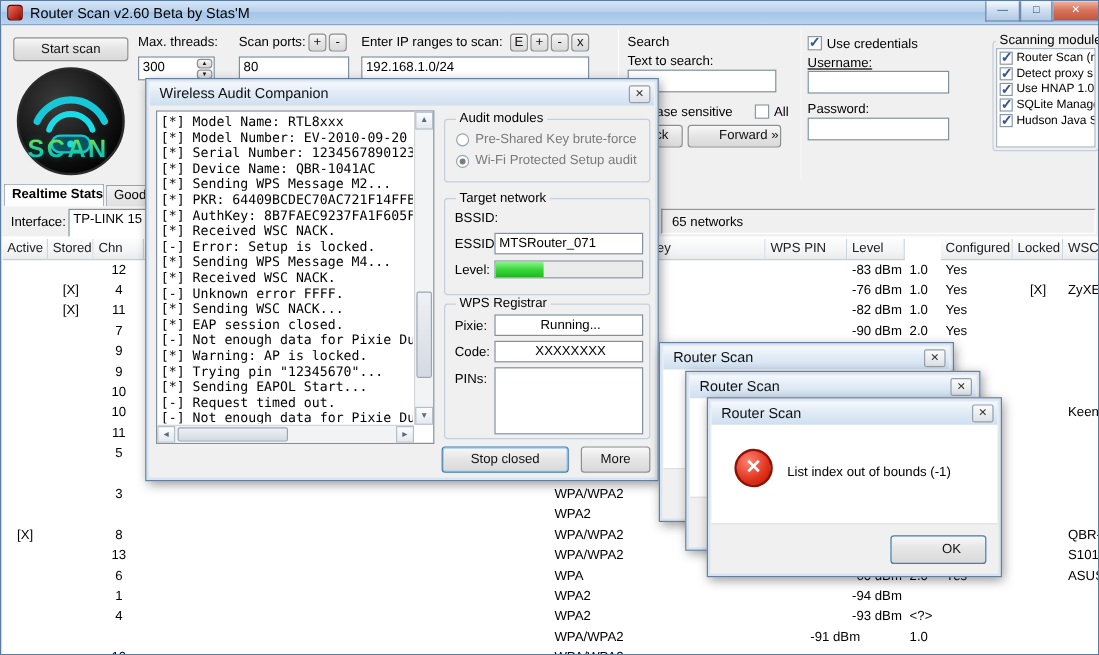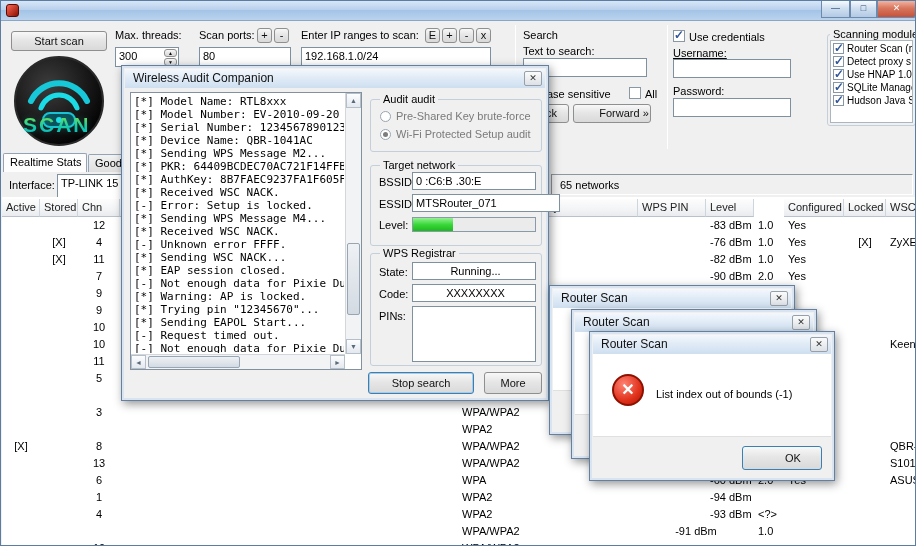--- a/index.html
+++ b/index.html
@@ -51,20 +51,21 @@
 .graytxt{color:#7a7a7a;}
 .mod-item{position:absolute;left:0;width:100%;height:13px;}
 </style>
 </head>
 <body>
 
 <div class="screen">
 
   <div class="titlebar">
     <span class="title-ico"></span>
+    <span class="title-txt">Router Scan v2.60 Beta by Stas'M</span>
     <span class="wc" style="left:820px;width:29px;">—</span>
     <span class="wc" style="left:849px;width:27px;">□</span>
     <span class="wc close" style="left:876px;width:39px;">✕</span>
   </div>
 
   <div class="btn" style="left:10px;top:30px;width:96px;height:20px;line-height:18px;">Start scan</div>
 
   <span class="lbl" style="left:114px;top:28px;">Max. threads:</span>
   <div class="inp" style="left:114px;top:46px;width:64px;height:20px;">300</div>
   <div class="btn" style="left:163px;top:48px;width:13px;height:8px;font-size:5px;line-height:7px;">▲</div>
@@ -136,21 +137,21 @@
       </radialGradient>
     </defs>
     <circle cx="46" cy="46" r="44" fill="url(#lg)" stroke="#2a2a2a" stroke-width="2"></circle>
     <path d="M 18 46 A 31 31 0 0 1 74 46" stroke="#16c8d8" stroke-width="6" fill="none" stroke-linecap="round"></path>
     <path d="M 28 53 A 19 19 0 0 1 64 53" stroke="#1adce6" stroke-width="5" fill="none" stroke-linecap="round"></path>
     <rect x="30" y="58" width="32" height="14" rx="7" fill="#0a4f5a" stroke="#17c3d4" stroke-width="2"></rect>
     <circle cx="46" cy="65" r="3" fill="#1ee0ea"></circle>
   </svg>
   <span class="scan-txt" style="left:22px;top:112px;">SCAN</span>
 
-  <div class="tab active" style="left:2px;top:152px;width:84px;">Realtime Stats</div>
+  <div class="tab active" style="left:2px;top:152px;width:84px;font-weight:bold;">Realtime Stats</div>
   <div class="tab inactive" style="left:87px;top:153px;width:58px;">Good Results</div>
 
   <span class="lbl" style="left:8px;top:178px;">Interface:</span>
   <div class="inp" style="left:56px;top:173px;width:80px;height:34px;">TP-LINK 15</div>
   <span class="lbl" style="left:122px;top:178px;font-size:7px;color:#44576b;">▼</span>
   <div class="abs" style="left:550px;top:173px;width:362px;height:21px;border:1px solid;border-color:#8e979f #fff #fff #8e979f;background:#f0f0f0;"></div>
   <span class="lbl" style="left:559px;top:178px;">65 networks</span>
 
   <div class="tablebg"></div>
   <div class="hdr">
@@ -298,47 +299,46 @@
         <div class="sb-btn" style="left:0;bottom:0;width:15px;height:15px;">▼</div>
       </div>
       <div class="sbh">
         <div class="sb-btn" style="left:0;top:0;width:15px;height:14px;">◄</div>
         <div class="sb-thumb" style="left:17px;top:1px;width:92px;height:12px;"></div>
         <div class="sb-btn" style="right:0;top:0;width:15px;height:14px;">►</div>
       </div>
     </div>
 
     <div class="gb" style="left:248px;top:33px;width:172px;height:53px;"></div>
-    <span class="gb-lbl" style="left:258px;top:27px;">Audit audit</span>
+    <span class="gb-lbl" style="left:258px;top:27px;">Audit modules</span>
     <span class="radio" style="left:258px;top:45px;"></span>
     <span class="lbl graytxt" style="left:274px;top:44px;">Pre-Shared Key brute-force</span>
     <span class="radio on" style="left:258px;top:63px;"></span>
     <span class="lbl graytxt" style="left:274px;top:62px;">Wi-Fi Protected Setup audit</span>
 
     <div class="gb" style="left:248px;top:99px;width:172px;height:81px;"></div>
     <span class="gb-lbl" style="left:258px;top:93px;">Target network</span>
     <span class="lbl" style="left:257px;top:110px;">BSSID:</span>
-    <div class="inp" style="left:290px;top:106px;width:124px;height:18px;">0 :C6:B .30:E</div>
     <span class="lbl" style="left:257px;top:132px;">ESSID:</span>
-    <div class="inp" style="left:290px;top:128px;width:148px;height:18px;">MTSRouter_071</div>
+    <div class="inp" style="left:290px;top:128px;width:124px;height:18px;">MTSRouter_071</div>
     <span class="lbl" style="left:257px;top:153px;">Level:</span>
     <div class="pbar" style="left:290px;top:151px;width:124px;height:15px;">
       <div class="pbar-fill" style="width: 33%;"></div>
     </div>
 
     <div class="gb" style="left:248px;top:187px;width:172px;height:113px;"></div>
     <span class="gb-lbl" style="left:258px;top:181px;">WPS Registrar</span>
-    <span class="lbl" style="left:257px;top:200px;">State:</span>
+    <span class="lbl" style="left:257px;top:200px;">Pixie:</span>
     <div class="inp" style="left:290px;top:196px;width:124px;height:18px;text-align:center;">Running...</div>
     <span class="lbl" style="left:257px;top:222px;">Code:</span>
     <div class="inp" style="left:290px;top:218px;width:124px;height:18px;text-align:center;">XXXXXXXX</div>
     <span class="lbl" style="left:257px;top:244px;">PINs:</span>
     <div class="inp" style="left:290px;top:240px;width:124px;height:56px;"></div>
 
-    <div class="btn default" style="left:246px;top:306px;width:106px;height:22px;line-height:20px;">Stop search</div>
+    <div class="btn default" style="left:246px;top:306px;width:106px;height:22px;line-height:20px;">Stop closed</div>
     <div class="btn" style="left:362px;top:306px;width:58px;height:22px;line-height:20px;">More</div>
   </div>
 
   <div class="dlg" style="left:548px;top:284px;width:246px;height:150px;z-index:60;">
     <div class="dlg-title">Router Scan</div>
     <div class="dlg-close">✕</div>
     <div class="err-body"></div>
     <div class="err-foot"></div>
   </div>
 

